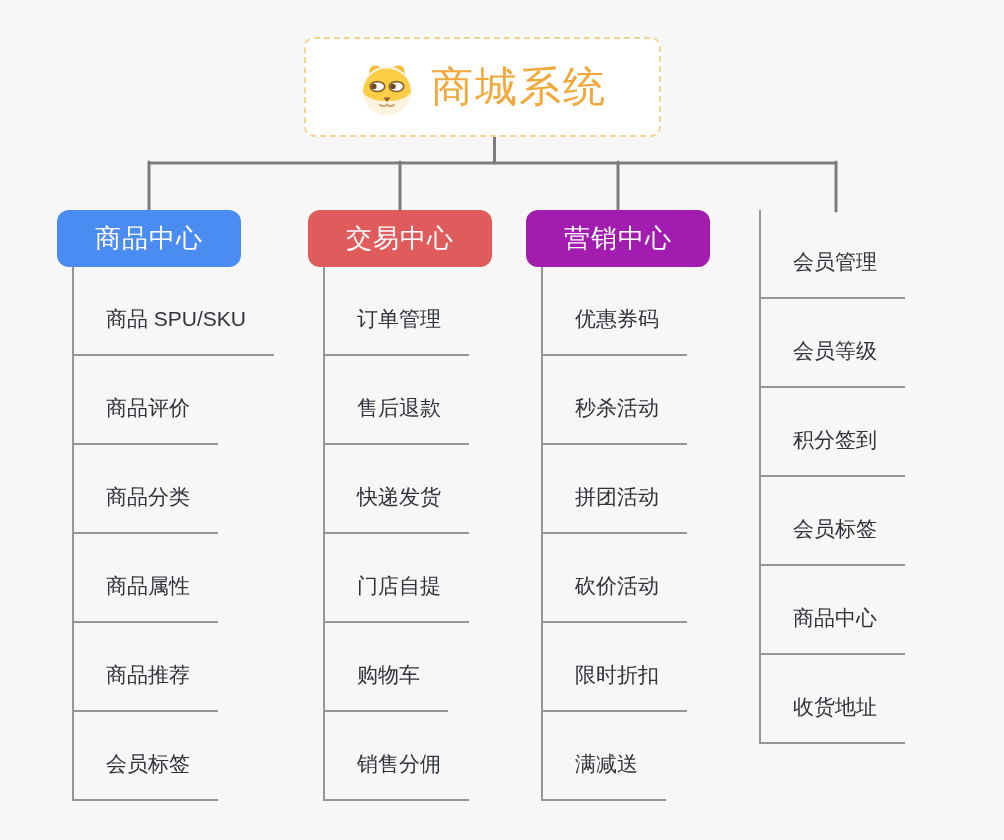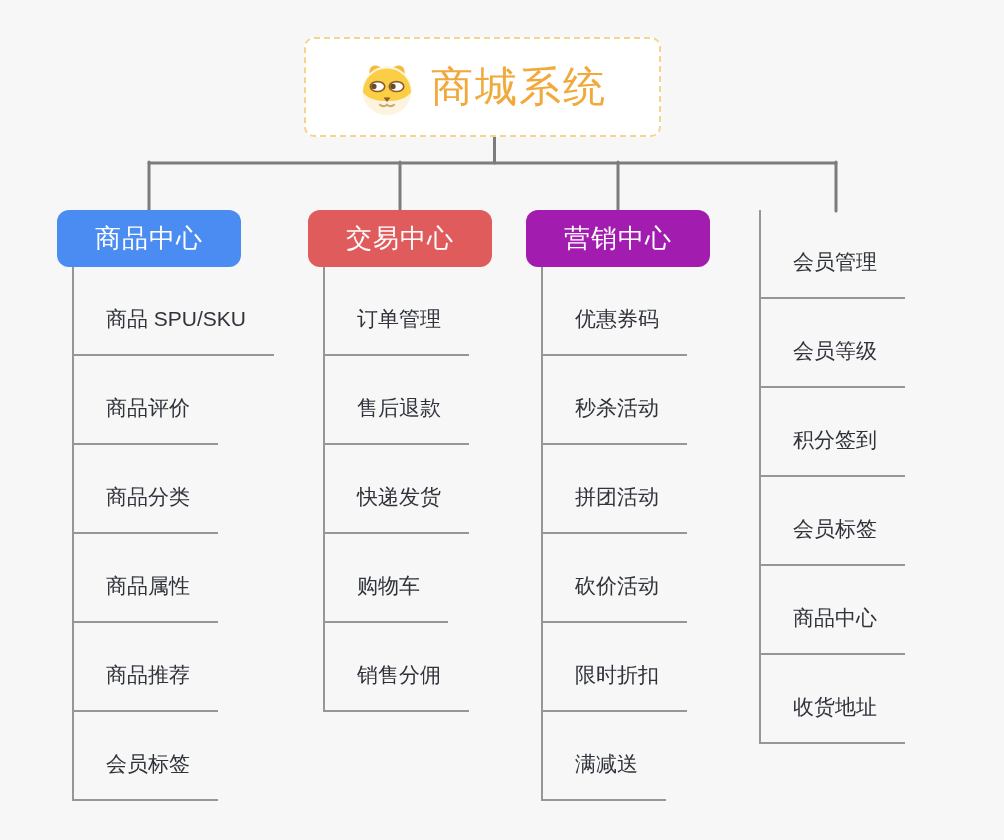--- a/index.html
+++ b/index.html
@@ -147,20 +147,23 @@
           <div class="child-item">
             <span class="child-label">订单管理</span>
           </div>
           <div class="child-item">
             <span class="child-label">售后退款</span>
           </div>
           <div class="child-item">
             <span class="child-label">快递发货</span>
           </div>
           <div class="child-item">
+            <span class="child-label">门店自提</span>
+          </div>
+          <div class="child-item">
             <span class="child-label">购物车</span>
           </div>
           <div class="child-item">
             <span class="child-label">销售分佣</span>
           </div>
         </div>
       </div>
       <div class="branch" style="left: 526px;">
         <div class="branch-box" style="background: #a21caf;">
           <span>营销中心</span>

